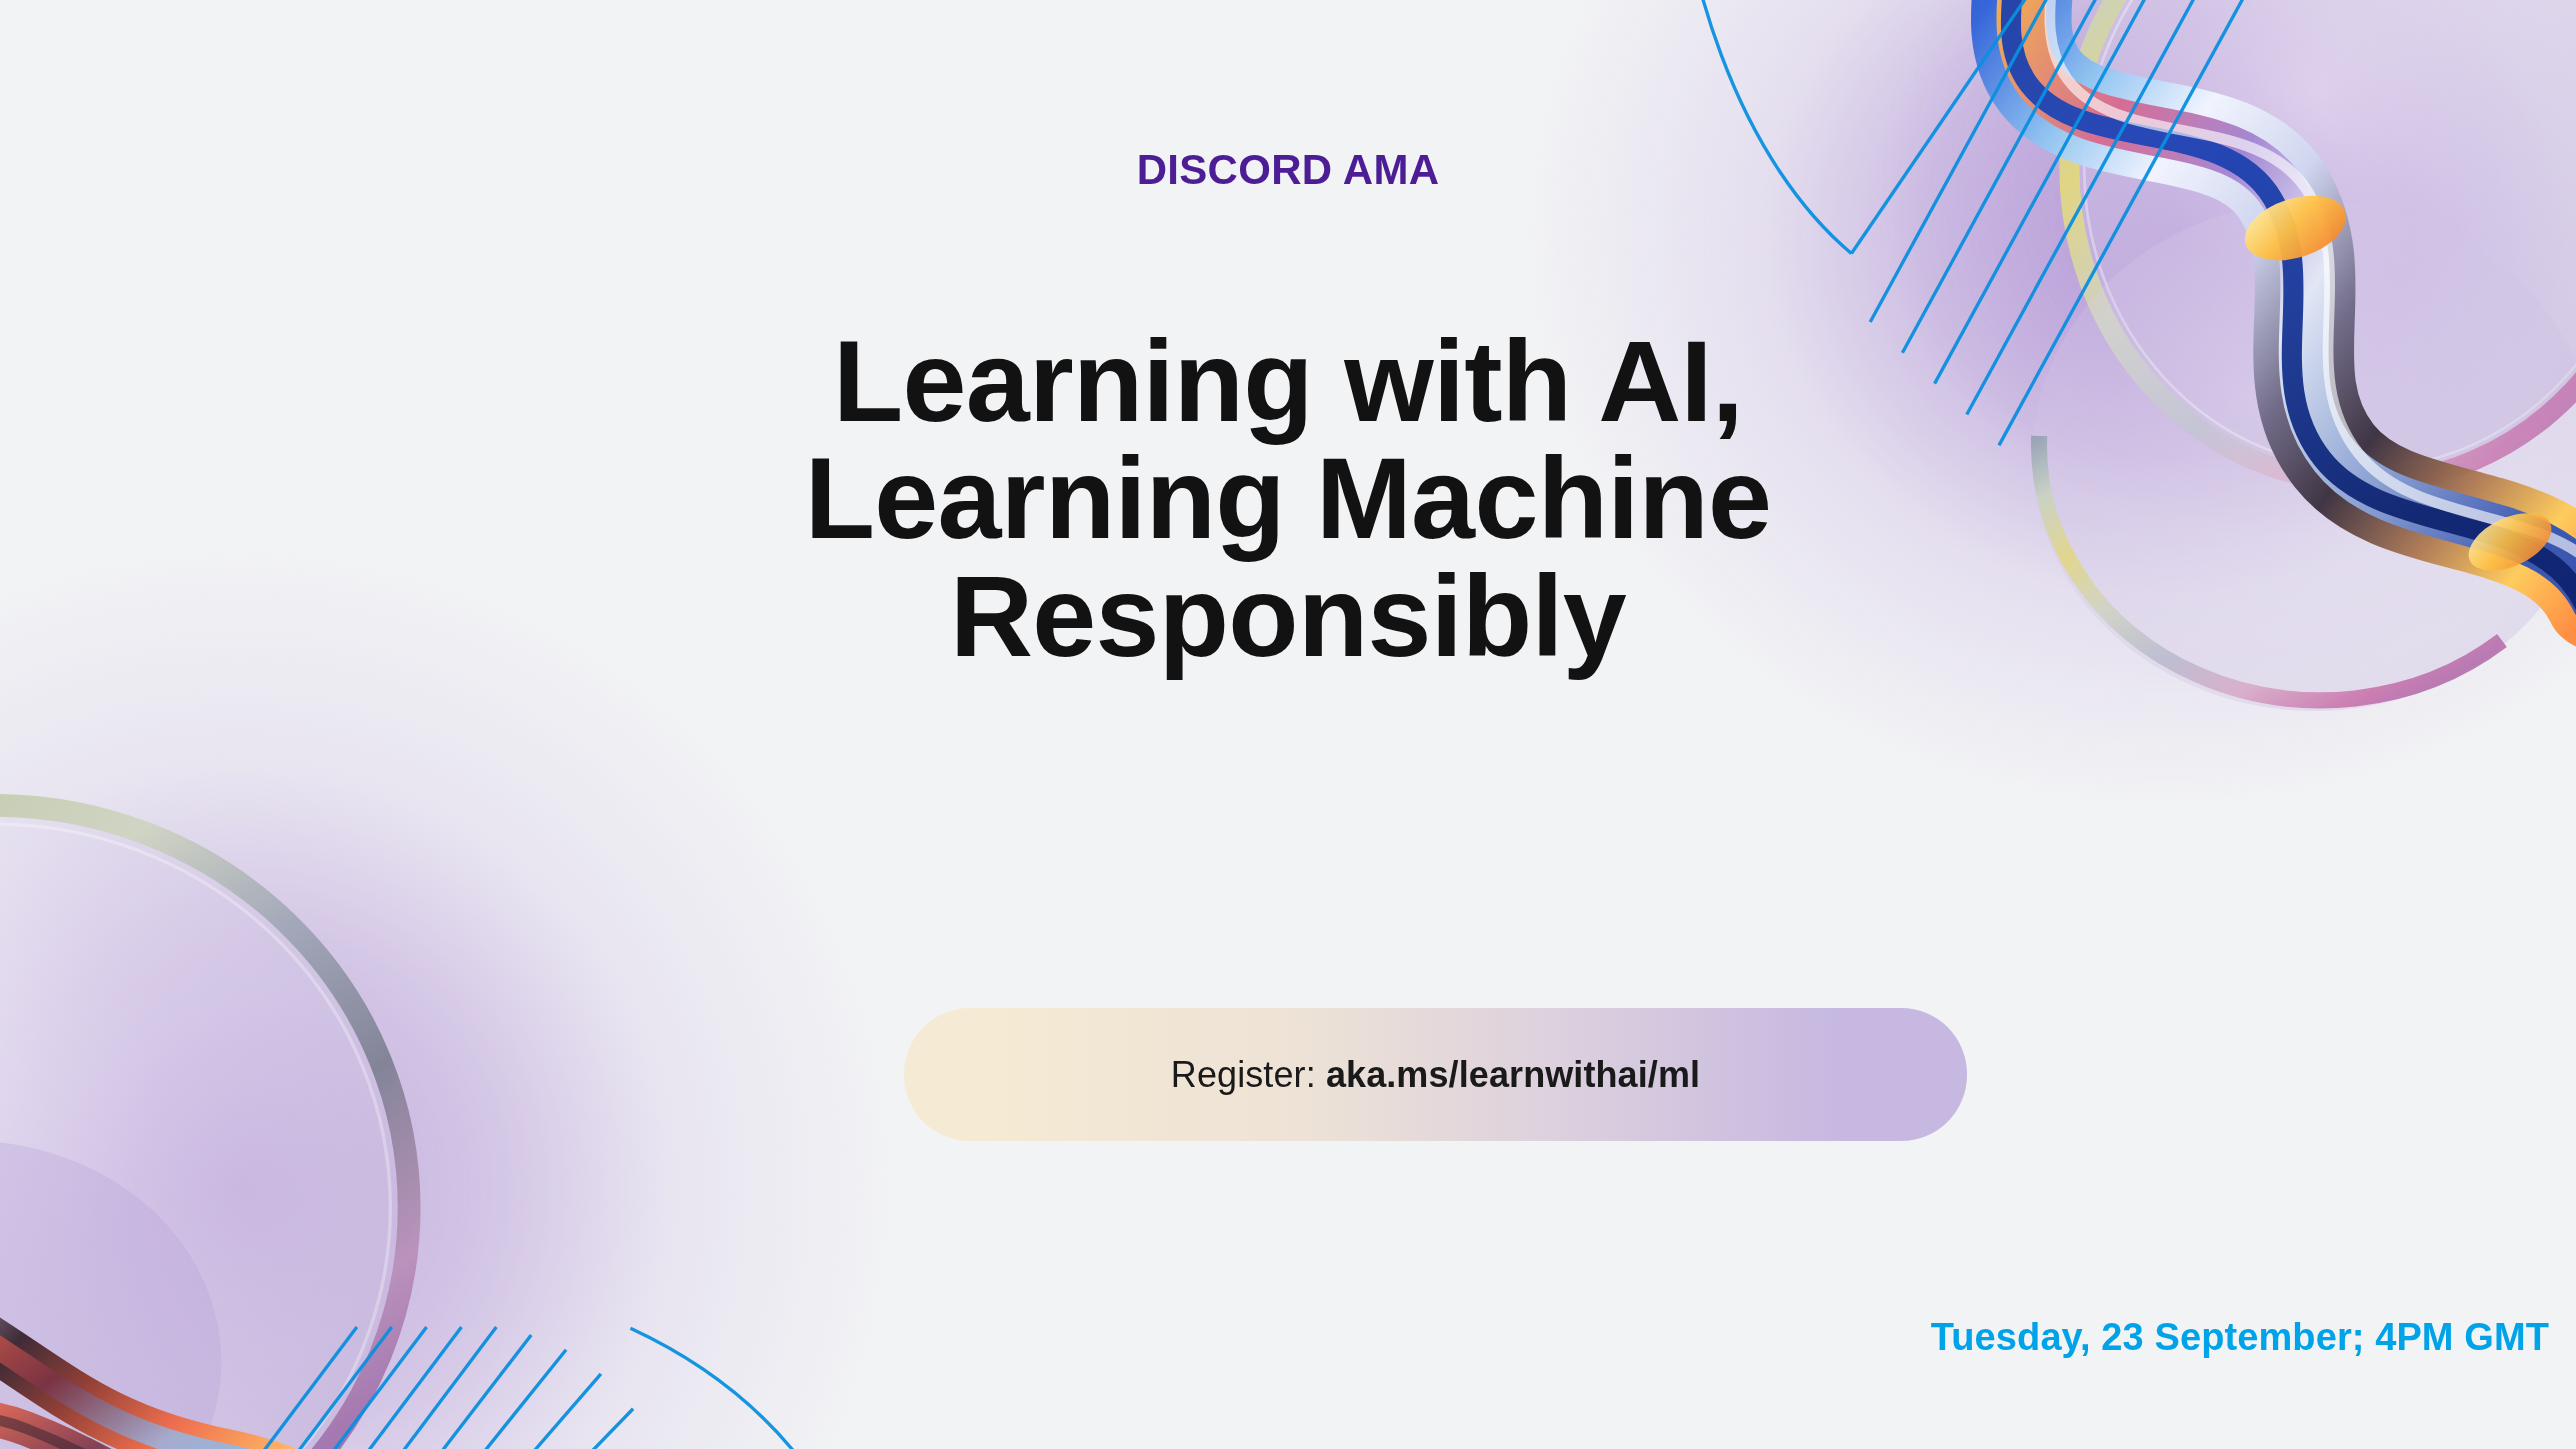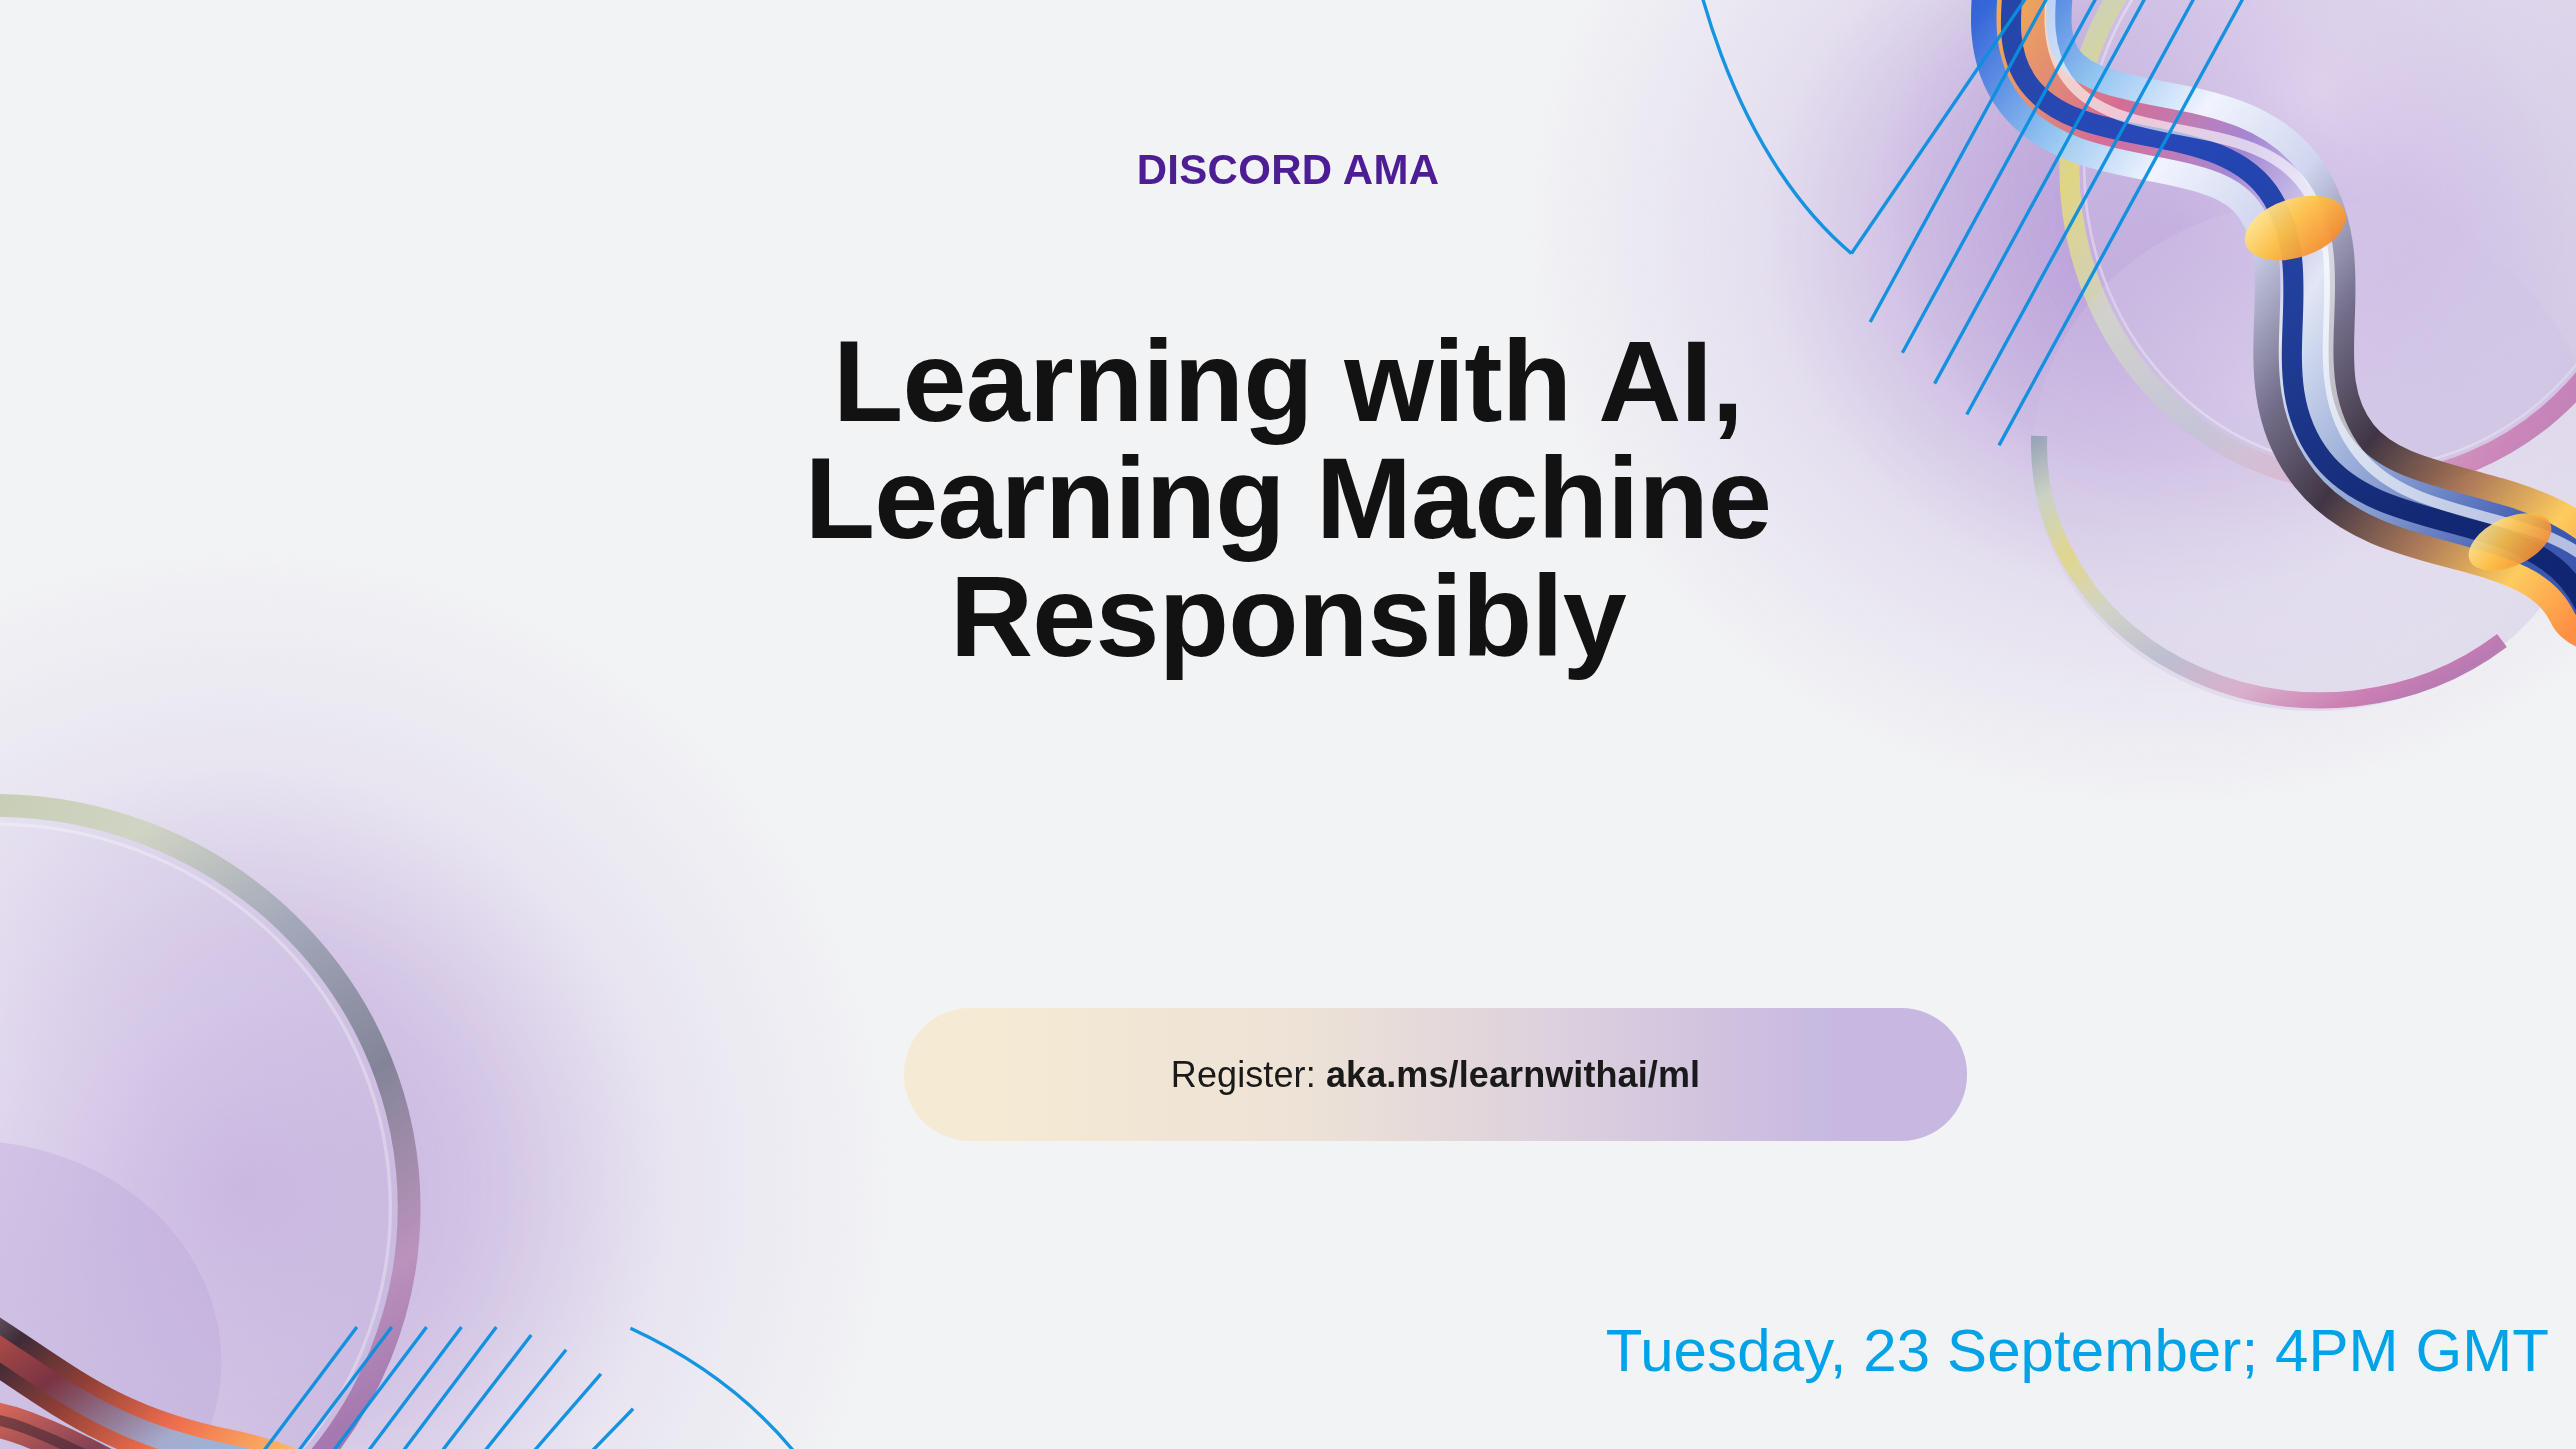--- a/index.html
+++ b/index.html
@@ -63,21 +63,21 @@
     display:flex;align-items:center;justify-content:center;
   }
   #register-text{
     font-size:36px;color:#1a1a1a;font-weight:400;white-space:nowrap;
     letter-spacing:0.1px;
   }
   #register-text .url{font-weight:700;}
 
   #date-line{
     position:absolute;right:27px;top:1316px;
-    font-size:60px;font-weight:400;letter-spacing:0.1px;
+    font-size:38px;font-weight:700;letter-spacing:0.1px;
     font-stretch:condensed;white-space:nowrap;
   }
 </style>
 </head>
 <body>
 
 <div id="stage" style="background: rgb(242, 243, 245);">
 
   <div class="glow" id="glow-tr"></div>
   <div class="glow" id="glow-tr2"></div>

